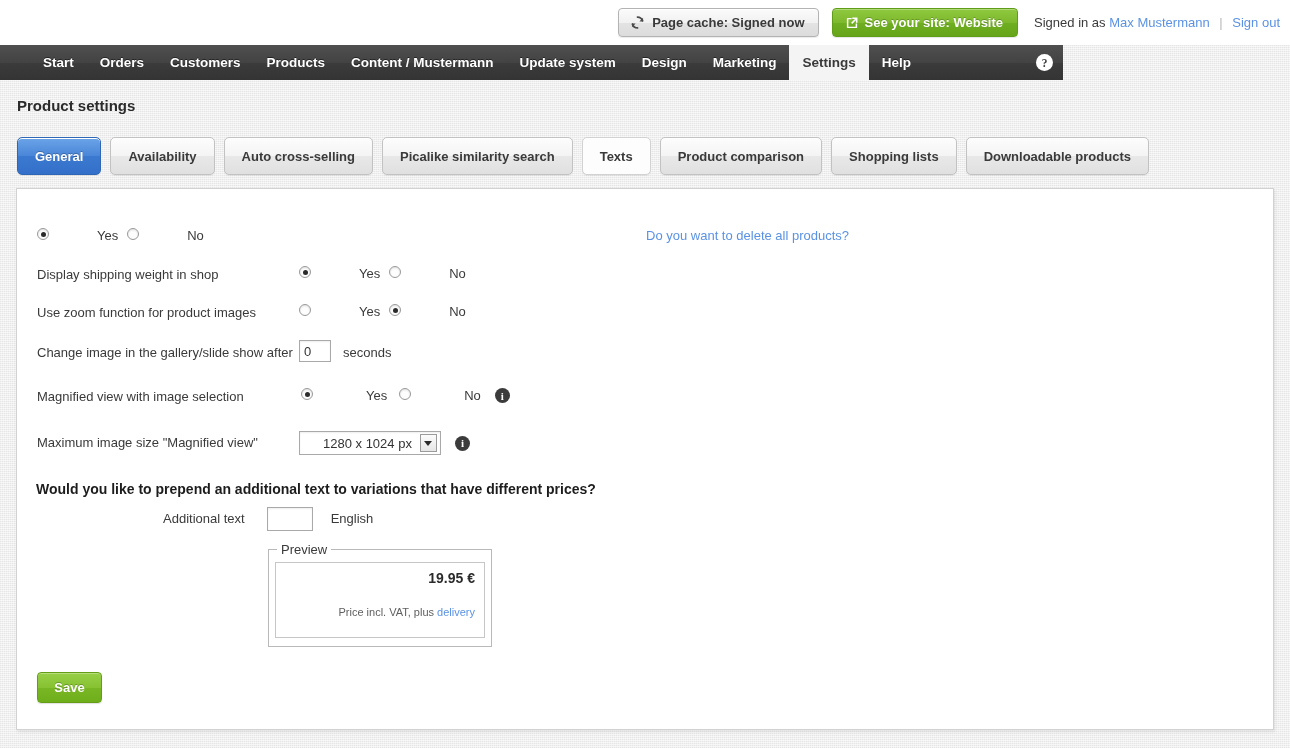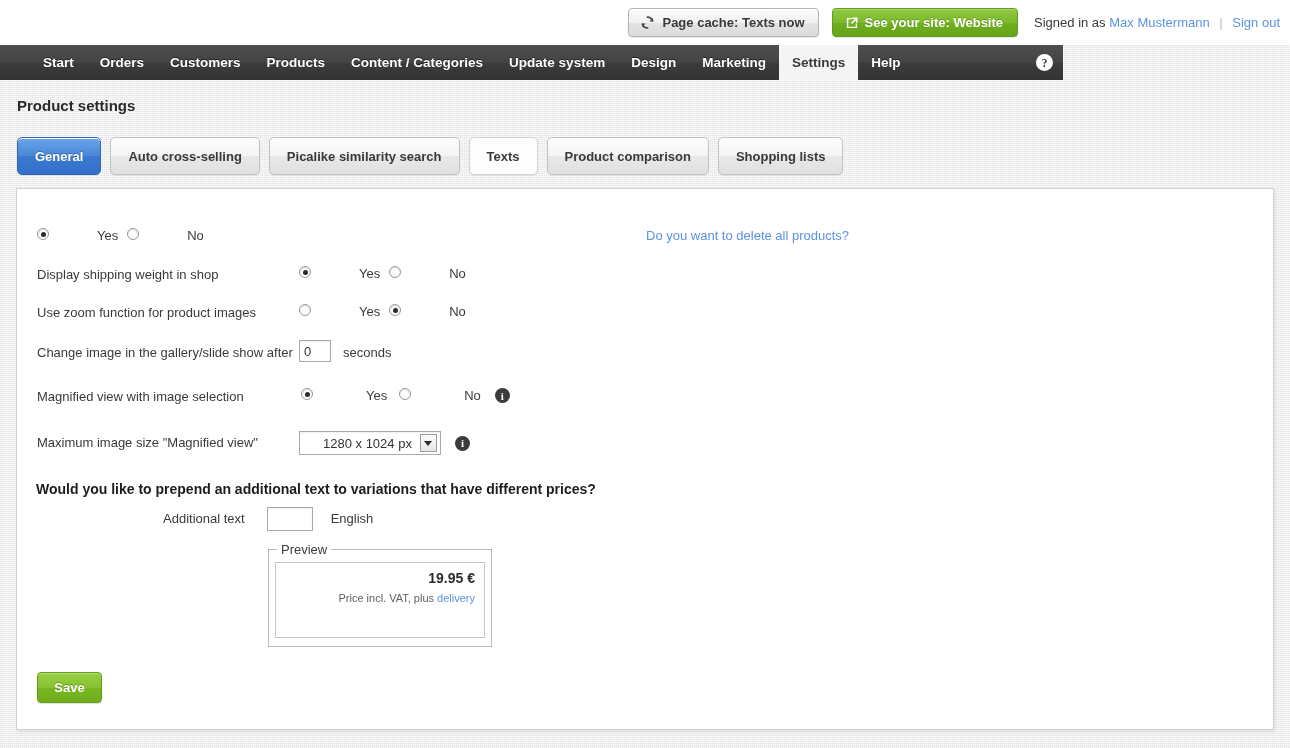--- a/index.html
+++ b/index.html
@@ -229,21 +229,21 @@
   }
   #preview-inner {
     position: absolute; left: 6px; top: 12px;
     width: 210px; height: 76px;
     border: 1px solid #c6c6c6;
     background: #fff;
     text-align: right;
     padding: 7px 9px 0 0;
   }
   #preview-price { font-size: 14px; font-weight: bold; color: #2b2b2b; }
-  #preview-note { font-size: 11px; color: #5f5f5f; margin-top: 6px; }
+  #preview-note { font-size: 11px; color: #5f5f5f; margin-top: 20px; }
   #preview-note a { color: #5b92e3; text-decoration: none; }
 
   #save-button {
     position: absolute; left: 20px; top: 483px;
     width: 65px; height: 31px;
     background: linear-gradient(to bottom, #97cf47 0%, #87c232 50%, #79b623 51%, #6fae1b 100%);
     border: 1px solid #639e16;
     border-radius: 4px;
     color: #fff; font-size: 13px; font-weight: bold;
     text-shadow: 0 -1px 0 rgba(0,0,0,0.25);
@@ -260,21 +260,21 @@
 
   <div class="btn-grey">
     <span>
       <svg width="15" height="15" viewBox="0 0 16 16">
         <path d="M8 2.2 A5.8 5.8 0 0 1 13.4 6.2" stroke="#4a4a4a" stroke-width="1.9" fill="none" stroke-linecap="round"></path>
         <path d="M13.9 3.0 L13.9 7.0 L10.0 7.0 Z" fill="#4a4a4a"></path>
         <path d="M8 13.8 A5.8 5.8 0 0 1 2.6 9.8" stroke="#4a4a4a" stroke-width="1.9" fill="none" stroke-linecap="round"></path>
         <path d="M2.1 13.0 L2.1 9.0 L6.0 9.0 Z" fill="#4a4a4a"></path>
       </svg>
     </span>
-    <span>Page cache: Texts now</span>
+    <span>Page cache: Signed now</span>
   </div>
 
   <div class="btn-green">
     <span>
       <svg width="14" height="14" viewBox="0 0 16 16">
         <path d="M7.5 3 H3 V13 H13 V8.5" stroke="#ffffff" stroke-width="1.7" fill="none"></path>
         <path d="M9.2 2.6 H13.4 V6.8" stroke="#ffffff" stroke-width="1.7" fill="none" stroke-linecap="square"></path>
         <path d="M13.2 2.8 L7.6 8.4" stroke="#ffffff" stroke-width="1.7" fill="none"></path>
       </svg>
     </span>
@@ -287,40 +287,42 @@
     <span class="sep">|</span>
     <a>Sign out</a>
   </div>
 </div>
 
 <div id="navbar">
   <div class="nav-item">Start</div>
   <div class="nav-item">Orders</div>
   <div class="nav-item">Customers</div>
   <div class="nav-item">Products</div>
-  <div class="nav-item">Content / Categories</div>
+  <div class="nav-item">Content / Mustermann</div>
   <div class="nav-item">Update system</div>
   <div class="nav-item">Design</div>
   <div class="nav-item">Marketing</div>
   <div class="nav-item active">Settings</div>
   <div class="nav-item">Help</div>
   <div id="help-icon-wrap">
     <div class="circ-icon">?</div>
   </div>
 </div>
 
 <div id="page-title">Product settings</div>
 
 <div id="subtabs">
   <div class="subtab active">General</div>
+  <div class="subtab">Availability</div>
   <div class="subtab">Auto cross-selling</div>
   <div class="subtab">Picalike similarity search</div>
   <div class="subtab plain">Texts</div>
   <div class="subtab">Product comparison</div>
   <div class="subtab">Shopping lists</div>
+  <div class="subtab">Downloadable products</div>
 </div>
 
 <div id="panel">
 
   <div class="form-row" style="left:20px; top:39px;">
     <div class="radio-group">
       <span class="radio-opt">
         <span class="radio checked"></span>
         <span class="radio-lbl">Yes</span>
       </span>

